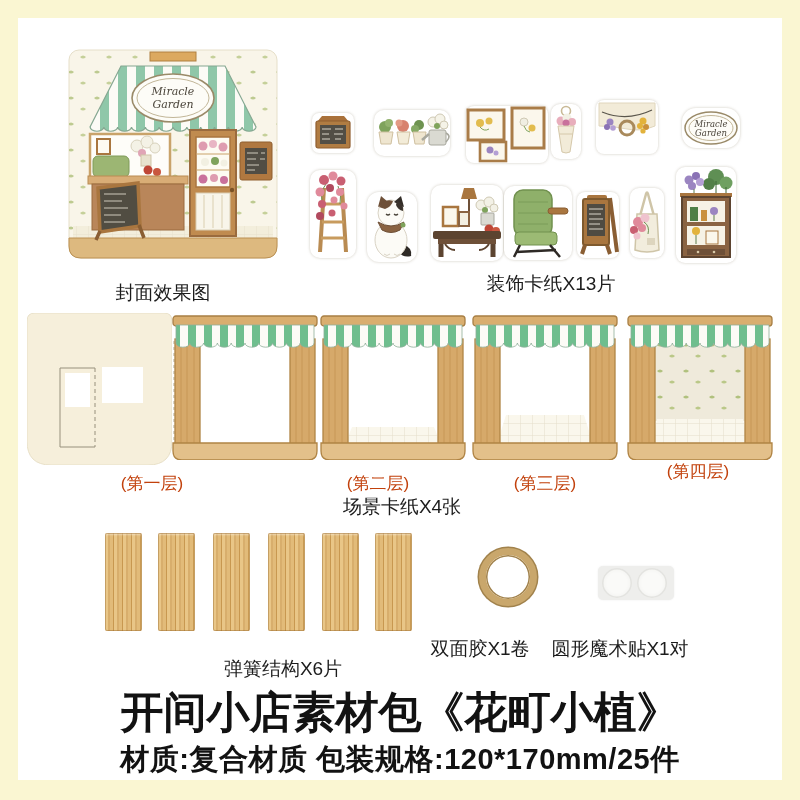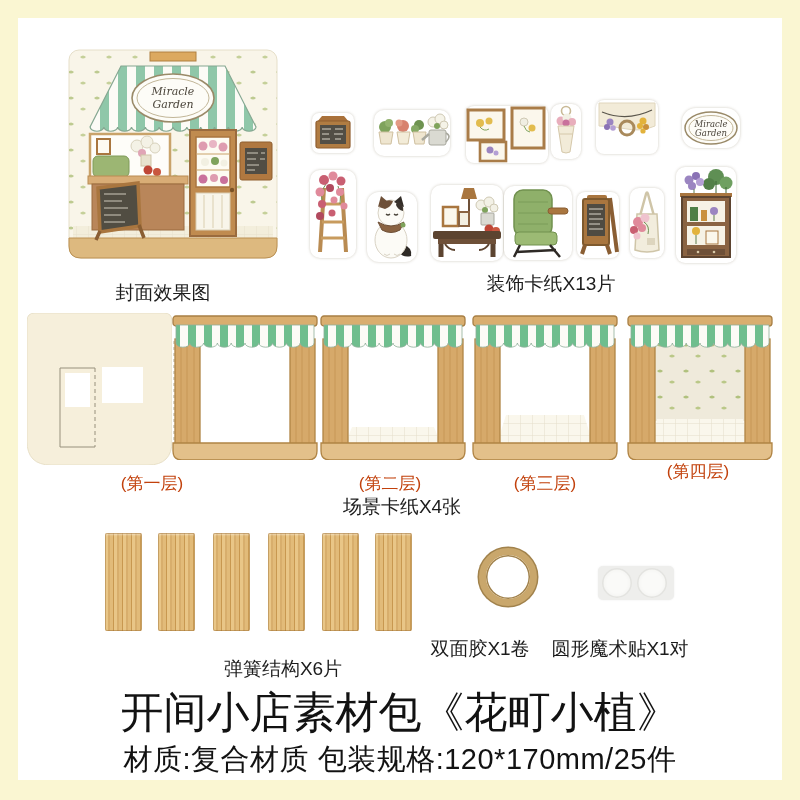--- a/index.html
+++ b/index.html
@@ -10,21 +10,21 @@
   }
   .panel{position:absolute;left:18px;top:18px;width:764px;height:762px;background:#FFFFFF;}
   .abs{position:absolute;}
   .caption{
     position:absolute;transform:translateX(-50%);
     font-size:19px;font-weight:400;color:#1c1c1c;white-space:nowrap;
   }
   .layer-label{font-size:17px;font-weight:400;color:#c2410c;}
   .title{
     position:absolute;left:0;width:800px;text-align:center;
-    font-weight:400;color:#121212;white-space:nowrap;
+    font-weight:700;color:#121212;white-space:nowrap;
   }
   #main-title{top:684px;font-size:43px;}
   #spec-line{top:740px;font-size:29px;letter-spacing:.5px;}
   .stk{position:absolute;filter:drop-shadow(0 0 1.5px rgba(120,110,80,.35));}
   .scripttext{font-family:"DejaVu Serif",serif;font-style:italic;text-anchor:middle;fill:#4A443A;}
   .strip{
     position:absolute;top:533px;width:37px;height:98px;border-radius:2px;
     background:repeating-linear-gradient(90deg,#E9C687 0 3px,#D8AE6C 3px 5px,#E2BB79 5px 8px,#C89850 8px 9px);
     box-shadow:inset 0 0 0 1px rgba(150,105,45,.45), inset 0 2px 2px rgba(255,255,255,.4);
   }
@@ -379,21 +379,21 @@
   <rect x="3" y="24" width="25" height="108" fill="#D6A96A" stroke="#B08444" stroke-width="1.3"></rect>
   <path d="M9 28 V128 M15 26 V130 M22 28 V128" stroke="#C0914F" stroke-width="1" opacity=".7"></path>
   <rect x="118" y="24" width="25" height="108" fill="#D6A96A" stroke="#B08444" stroke-width="1.3"></rect>
   <path d="M124 28 V128 M130 26 V130 M137 28 V128" stroke="#C0914F" stroke-width="1" opacity=".7"></path>
   <path d="M1 128 H145 V136 q0 9 -9 9 H10 q-9 0 -9 -9 Z" fill="#E3C08A" stroke="#B08444" stroke-width="1.3"></path>
   <rect x="1" y="1" width="144" height="10" rx="3" fill="#D9AE6F" stroke="#A87F44" stroke-width="1.3"></rect>
   <path d="M4 10 H142 V28 a6.9 4.2 0 0 1 -13.8 0 a6.9 4.2 0 0 1 -13.8 0 a6.9 4.2 0 0 1 -13.8 0 a6.9 4.2 0 0 1 -13.8 0 a6.9 4.2 0 0 1 -13.8 0 a6.9 4.2 0 0 1 -13.8 0 a6.9 4.2 0 0 1 -13.8 0 a6.9 4.2 0 0 1 -13.8 0 a6.9 4.2 0 0 1 -13.8 0 a6.9 4.2 0 0 1 -13.8 0 Z" fill="url(#awnB)" stroke="#8FAE9A" stroke-width=".8"></path>
 </svg>
 
 <div class="caption layer-label" style="left:152px;top:472px">(第一层)</div>
-<div class="caption layer-label" style="left:390px;top:472px">(第二层)</div>
+<div class="caption layer-label" style="left:378px;top:472px">(第二层)</div>
 <div class="caption layer-label" style="left:545px;top:472px">(第三层)</div>
 <div class="caption layer-label" style="left:698px;top:460px">(第四层)</div>
 <div class="caption" style="left:402px;top:494px">场景卡纸X4张</div>
 
 <div class="strip" style="left:105px"></div>
 <div class="strip" style="left:158px"></div>
 <div class="strip" style="left:213px"></div>
 <div class="strip" style="left:268px"></div>
 <div class="strip" style="left:322px"></div>
 <div class="strip" style="left:375px"></div>

